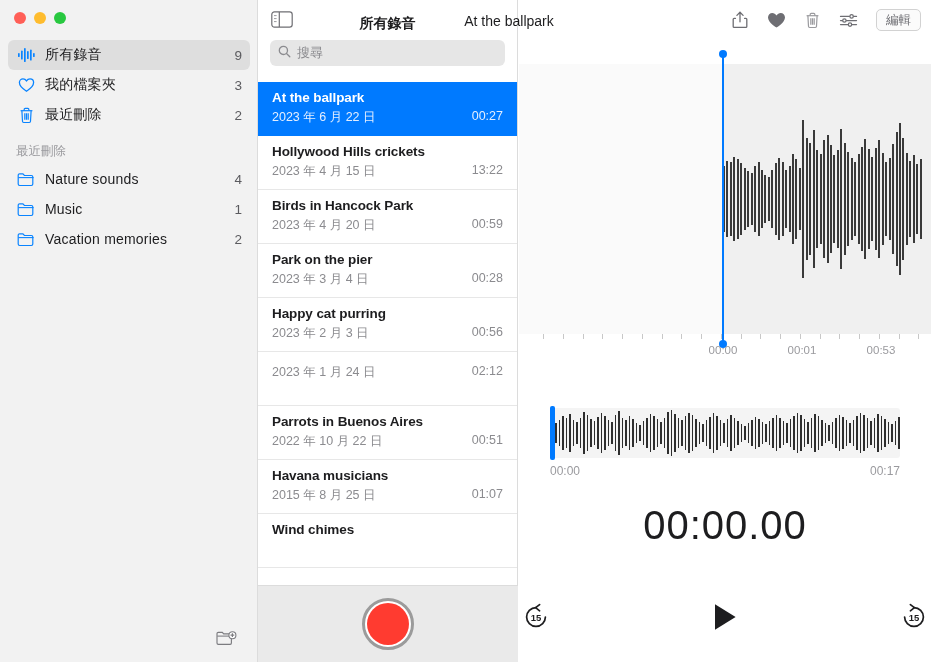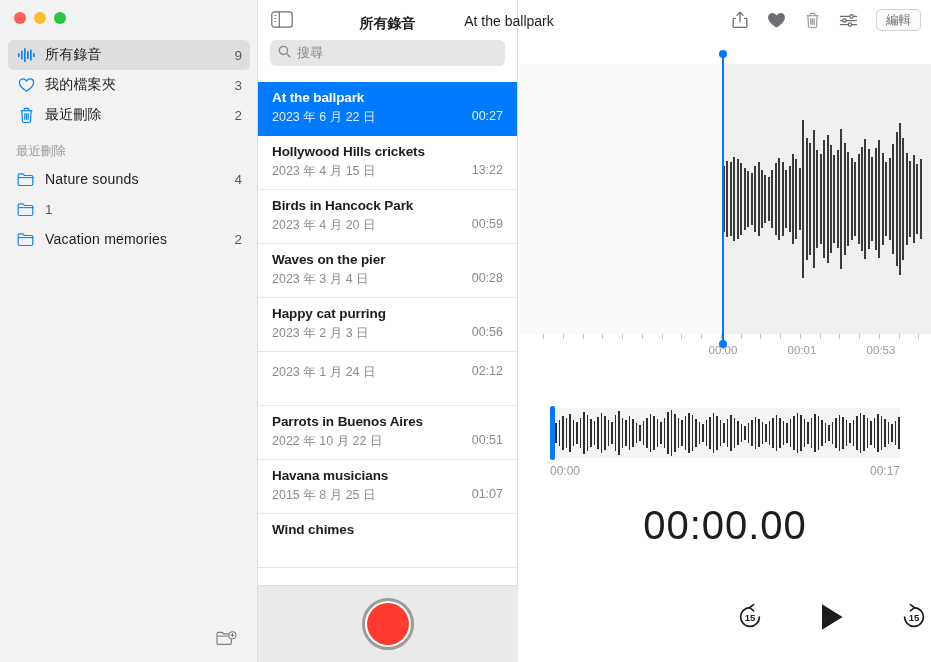--- a/index.html
+++ b/index.html
@@ -104,21 +104,21 @@
   .overview { position:absolute; left:31px; top:408px; width:350px; height:50px; }
   .ov-track { position:absolute; left:0; top:0; width:350px; height:50px; background:#f4f4f4; border-radius:3px; overflow:hidden; }
   .ovbar { position:absolute; width:1.5px; background:#2e2e2e; }
   .ov-scrub { position:absolute; left:0; top:-2px; width:5px; height:54px; background:#007aff; border-radius:2px; }
   .ov-labels { position:absolute; left:0; top:56px; width:350px; display:flex; justify-content:space-between; font-size:12px; color:#9a9a9e; }
 
   .timer {
     position:absolute; left:0; right:0; top:503px; text-align:center;
     font-size:40px; font-weight:400; color:#1d1d1f; letter-spacing:1px;
   }
-  .transport { position:absolute; left:0; right:0; top:600px; display:flex; align-items:center; justify-content:flex-end; gap:48px; }
+  .transport { position:absolute; left:0; right:0; top:600px; display:flex; align-items:center; justify-content:space-between; gap:48px; }
   .tbtn { width:34px; height:34px; display:flex; align-items:center; justify-content:center; }
 </style>
 </head>
 <body>
 
 <div class="window">
 
   <div class="sidebar">
     <div class="traffic">
       <span class="tl red"></span>
@@ -183,20 +183,21 @@
         <span class="side-count">4</span>
       </div>
 
       <div class="side-row">
         <span class="side-ico">
           <svg width="18" height="15" viewBox="0 0 18 15">
             <path d="M1.2 3.2c0-.8.6-1.4 1.4-1.4h3.3l1.5 1.7h7c.8 0 1.4.6 1.4 1.4v7.2c0 .8-.6 1.4-1.4 1.4H2.6c-.8 0-1.4-.6-1.4-1.4z" fill="none" stroke="#0a84ff" stroke-width="1.2"></path>
             <path d="M1.4 5.6h15.2" fill="none" stroke="#0a84ff" stroke-width="1.1"></path>
           </svg>
         </span>
+        <span class="side-label">Music</span>
         <span class="side-count">1</span>
       </div>
 
       <div class="side-row">
         <span class="side-ico">
           <svg width="18" height="15" viewBox="0 0 18 15">
             <path d="M1.2 3.2c0-.8.6-1.4 1.4-1.4h3.3l1.5 1.7h7c.8 0 1.4.6 1.4 1.4v7.2c0 .8-.6 1.4-1.4 1.4H2.6c-.8 0-1.4-.6-1.4-1.4z" fill="none" stroke="#0a84ff" stroke-width="1.2"></path>
             <path d="M1.4 5.6h15.2" fill="none" stroke="#0a84ff" stroke-width="1.1"></path>
           </svg>
         </span>
@@ -246,21 +247,21 @@
         </div>
       </div>
       <div class="rec-row">
         <div class="rec-name">Birds in Hancock Park</div>
         <div class="rec-sub">
           <span>2023 年 4 月 20 日</span>
           <span>00:59</span>
         </div>
       </div>
       <div class="rec-row">
-        <div class="rec-name">Waves on the pier</div>
+        <div class="rec-name">Park on the pier</div>
         <div class="rec-sub">
           <span>2023 年 3 月 4 日</span>
           <span>00:28</span>
         </div>
       </div>
       <div class="rec-row">
         <div class="rec-name">Happy cat purring</div>
         <div class="rec-sub">
           <span>2023 年 2 月 3 日</span>
           <span>00:56</span>

